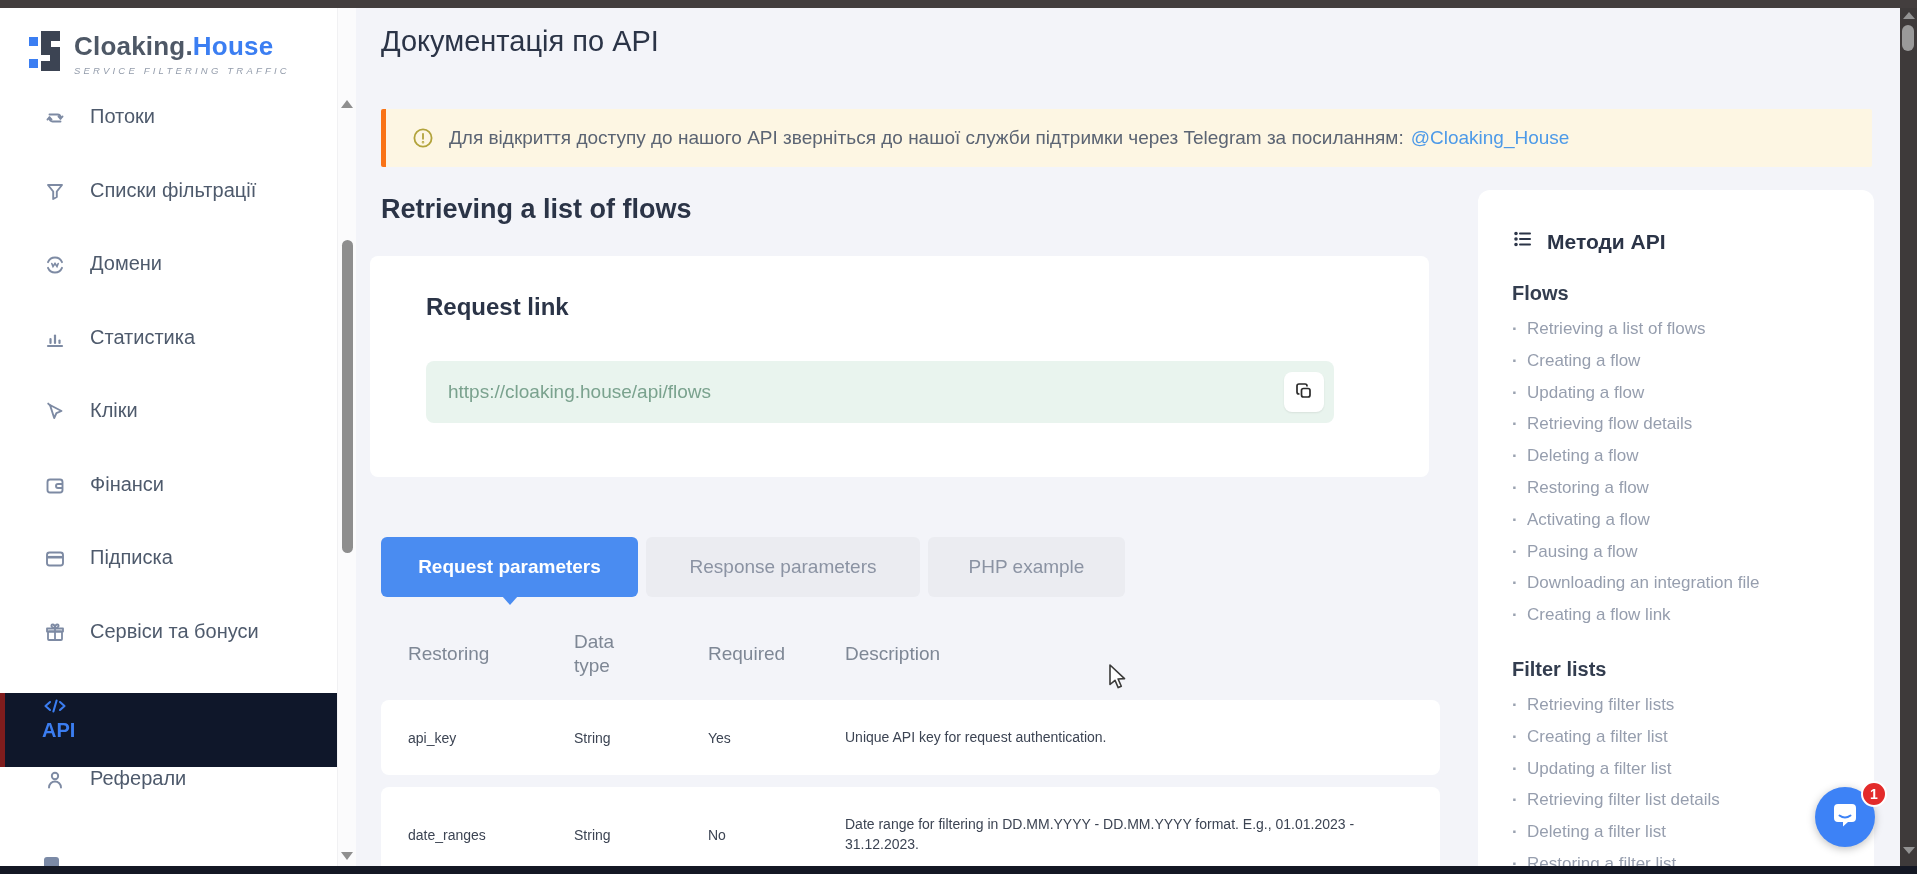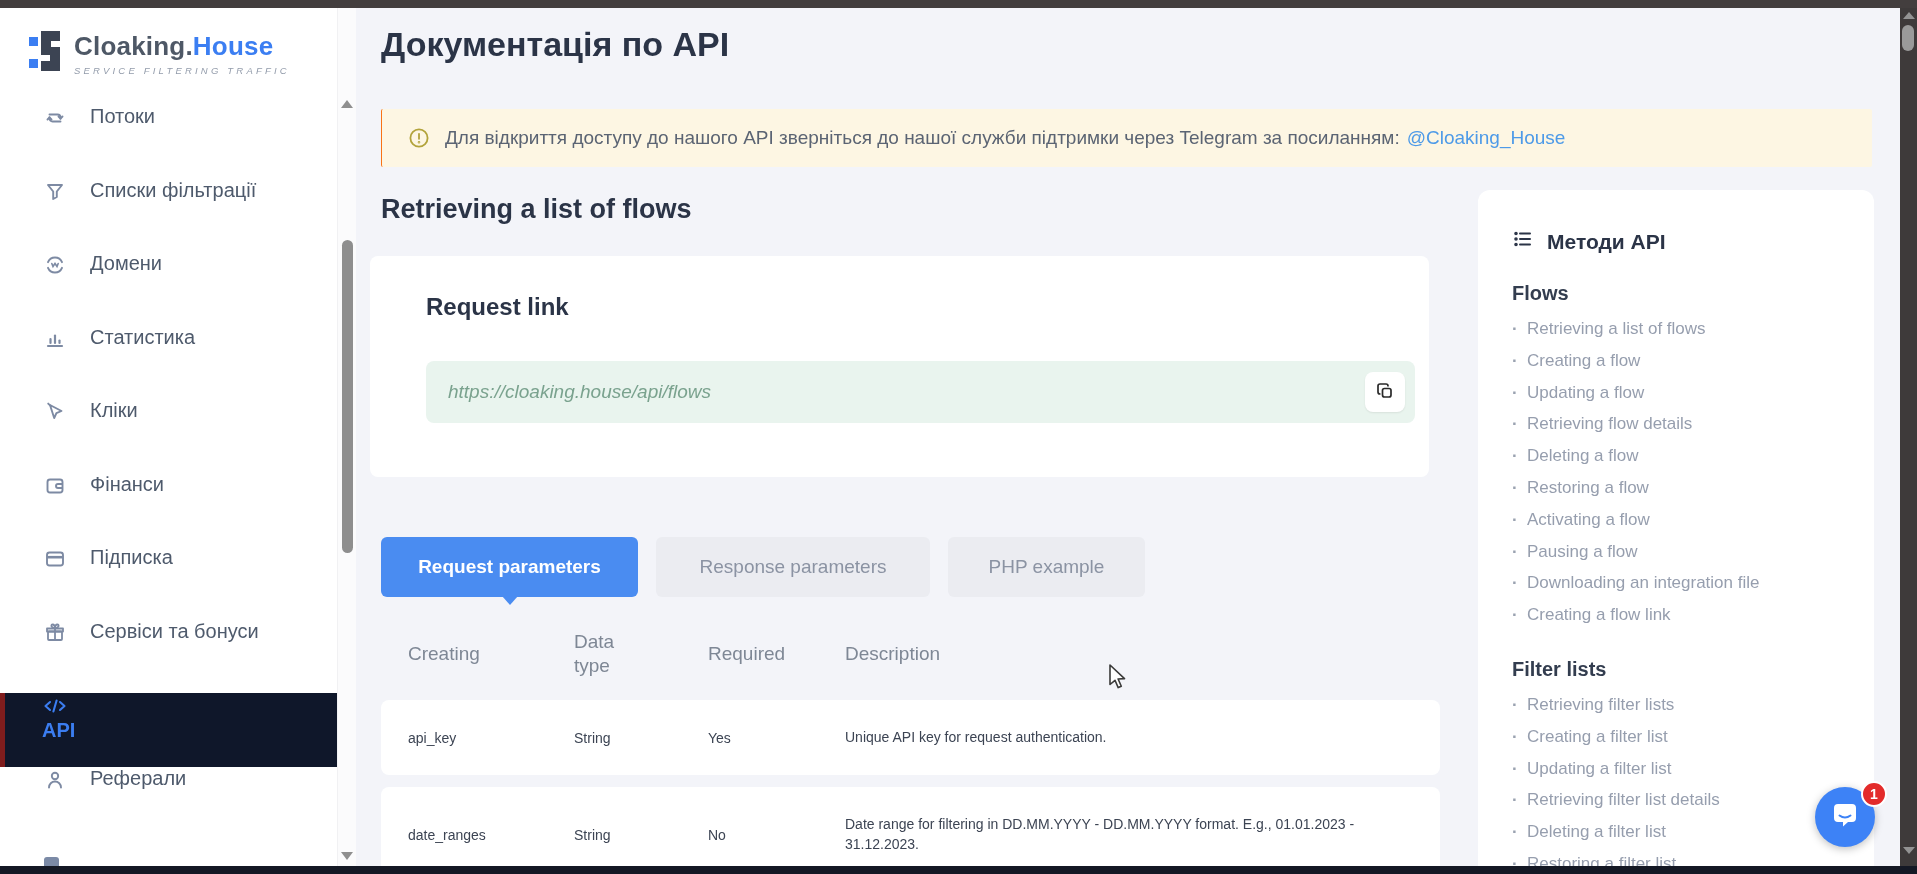--- a/index.html
+++ b/index.html
@@ -33,36 +33,36 @@
   .next-item-sliver { position:absolute; left:44px; top:849px; width:15px; height:9px; background:#7b8aa6; border-radius:3px 3px 0 0; }
 
   
   .inner-scrollbar { position:absolute; left:337px; top:8px; width:19px; height:858px; background:#fbfbfc; border-left:1px solid #f1f1f3; z-index:6; }
   .inner-scrollbar .arrow-up   { position:absolute; top:92px; left:3px; width:0; height:0; border-left:6px solid transparent; border-right:6px solid transparent; border-bottom:8px solid #8f8f8f; }
   .inner-scrollbar .arrow-down { position:absolute; bottom:6px; left:3px; width:0; height:0; border-left:6px solid transparent; border-right:6px solid transparent; border-top:8px solid #8f8f8f; }
   .inner-scrollbar .thumb { position:absolute; top:232px; left:4px; width:11px; height:313px; background:#8e8e8e; border-radius:6px; }
 
   
   .main { position:absolute; left:356px; top:8px; width:1544px; height:858px; background:#f3f4f9; }
-  .page-title { position:absolute; left:25px; top:17px; font-size:34px; font-weight:700; color:#2b3447; }
-
-  .notice { position:absolute; left:25px; top:101px; width:1491px; height:58px; background:#fdf6e3; border-left:1px solid #f97316; border-radius:2px; display:flex; align-items:center; padding-left:26px; }
+  .page-title { position:absolute; left:25px; top:17px; font-size:29px; font-weight:400; color:#2b3447; }
+
+  .notice { position:absolute; left:25px; top:101px; width:1491px; height:58px; background:#fdf6e3; border-left:5px solid #f97316; border-radius:2px; display:flex; align-items:center; padding-left:26px; }
   .notice-icon { width:22px; height:22px; margin-right:15px; flex:0 0 22px; }
   .notice-text { font-size:19px; color:#5b6473; }
   .notice-link { font-size:19px; color:#4d9ae8; margin-left:7px; text-decoration:none; cursor:pointer; }
 
   .section-title { position:absolute; left:25px; top:186px; font-size:27px; font-weight:700; color:#2b3447; }
 
   .request-card { position:absolute; left:14px; top:248px; width:1059px; height:221px; background:#fff; border-radius:8px; }
   .rc-title { position:absolute; left:56px; top:37px; font-size:24px; font-weight:700; color:#2b3447; }
-  .url-box { position:absolute; left:56px; top:105px; width:989px; height:62px; background:#e9f4ee; border-radius:8px; display:flex; align-items:center; padding-left:22px;font-style:italic; }
+  .url-box { position:absolute; left:56px; top:105px; width:908px; height:62px; background:#e9f4ee; border-radius:8px; display:flex; align-items:center; padding-left:22px; }
   .url-text { font-size:19px; color:#7aa28e; }
   .copy-btn { position:absolute; right:10px; top:11px; width:40px; height:40px; background:#fff; border-radius:8px; border:none; display:flex; align-items:center; justify-content:center; cursor:pointer; box-shadow:0 1px 2px rgba(0,0,0,0.08); }
 
-  .tabs { position:absolute; left:25px; top:529px; display:flex; gap:18px; }
+  .tabs { position:absolute; left:25px; top:529px; display:flex; gap:8px; }
   .tab { height:60px; display:flex; align-items:center; justify-content:center; border-radius:6px; font-size:19px; background:#ebecf1; color:#8b93a3; cursor:pointer; }
   .tab.t1 { width:257px; }
   .tab.t2 { width:274px; }
   .tab.t3 { width:197px; }
   .tab.active { background:#4a8cf1; color:#ffffff; font-weight:600; position:relative; }
   .tab.active::after { content:""; position:absolute; left:50%; bottom:-8px; margin-left:-8px; width:0; height:0; border-left:8px solid transparent; border-right:8px solid transparent; border-top:9px solid #4a8cf1; }
 
   .param-table { position:absolute; left:25px; top:600px; width:1059px; }
   .tgrid { display:grid; grid-template-columns:166px 134px 137px 1fr; padding:0 30px 0 27px; align-items:center; }
   .thead { height:92px; color:#7e8795; font-size:19px; line-height:1.25; }
@@ -248,21 +248,21 @@
     </div>
 
     <div class="tabs">
       <div class="tab t1 active">Request parameters</div>
       <div class="tab t2">Response parameters</div>
       <div class="tab t3">PHP example</div>
     </div>
 
     <div class="param-table">
       <div class="tgrid thead">
-        <div>Creating</div>
+        <div>Restoring</div>
         <div><span class="th-wrap">Data type</span></div>
         <div>Required</div>
         <div>Description</div>
       </div>
       <div class="tgrid trow r1">
         <div>api_key</div>
         <div>String</div>
         <div>Yes</div>
         <div class="desc">Unique API key for request authentication.</div>
       </div>

